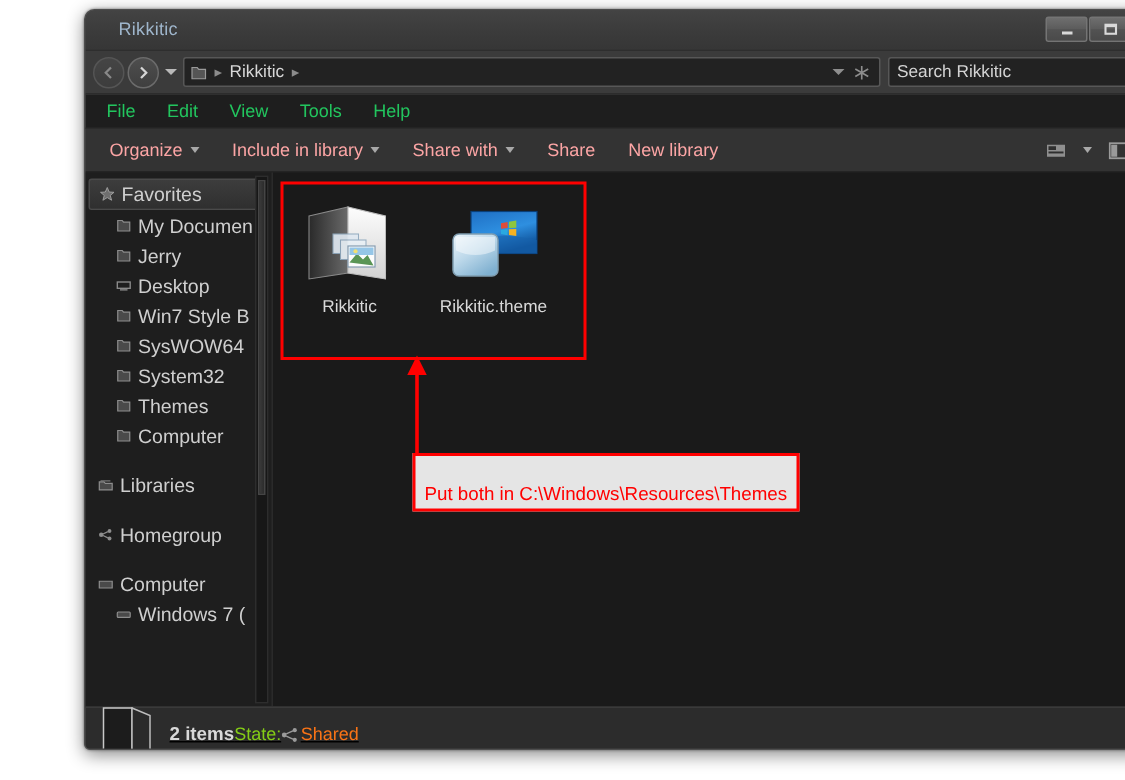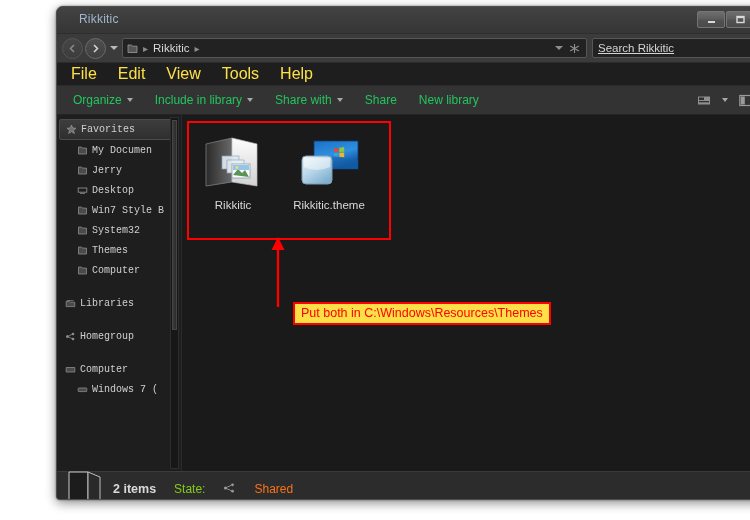--- a/index.html
+++ b/index.html
@@ -77,42 +77,42 @@
   .addr-caret{
     width:0;height:0;
     border-left:4px solid transparent;border-right:4px solid transparent;
     border-top:4px solid #8e8e8e;
   }
   .searchbox{
     width:192px;height:20px;margin-left:5px;
     background:#222222;border:1px solid #575757;border-radius:2px;
     display:flex;align-items:center;padding:0 5px;box-sizing:border-box;
   }
-  .searchbox span{font-size:11.5px;color:#d4d4d4;text-decoration:underline;}
+  .searchbox span{font-size:11.5px;color:#d4d4d4;}
   .searchbox .mag{margin-left:auto;}
 
   
   .menubar{
     height:22px;background:#1e1e1e;
     display:flex;align-items:center;padding-left:12px;
     border-bottom:1px solid #2b2b2b;
   }
   .menuitem{
-    font-size:16px;color:#fde047;margin-right:17px;
+    font-size:12px;color:#22c55e;margin-right:17px;
     padding:1px 2px;
   }
 
   
   .toolbar{
     height:28px;background:#333333;
     display:flex;align-items:center;padding-left:16px;
     border-bottom:1px solid #242424;
   }
   .tbitem{
-    font-size:12px;color:#22c55e;margin-right:22px;
+    font-size:12px;color:#fca5a5;margin-right:22px;
     display:flex;align-items:center;gap:5px;
   }
   .tb-caret{
     width:0;height:0;
     border-left:3.5px solid transparent;border-right:3.5px solid transparent;
     border-top:4px solid #a8a8a8;
   }
   .tb-right{margin-left:auto;display:flex;align-items:center;gap:11px;padding-right:12px;}
 
   
@@ -121,21 +121,21 @@
     display:flex;background:#1a1a1a;
   }
   .sidebar{
     position:relative;width:125px;background:#1e1e1e;
     border-right:1px solid #2a2a2a;
     padding-top:4px;box-sizing:border-box;
     overflow:hidden;
   }
   .sb-row{
     display:flex;align-items:center;height:20px;
-    font-size:10px;color:#cfcfcf;padding-left:8px;white-space:nowrap;font-family:Liberation Mono, monospace;
+    font-size:13px;color:#cfcfcf;padding-left:8px;white-space:nowrap;
   }
   .sb-row.child{padding-left:20px;}
   .sb-row .ic{width:15px;display:flex;align-items:center;flex:0 0 15px;}
   .sb-row.sel{
     margin:0 4px 0 2px;height:19px;padding-left:6px;
     background:linear-gradient(to bottom,#3d3d3d,#2f2f2f);
     border:1px solid #4a4a4a;border-radius:2px;
   }
   .sb-gap{height:13px;}
   .sb-scroll{
@@ -160,34 +160,34 @@
   .file{width:74px;text-align:center;}
   .file .thumb{height:68px;display:flex;align-items:center;justify-content:center;}
   .file .lbl{
     font-size:11.5px;color:#d9d9d9;line-height:13px;
     margin-top:2px;word-wrap:break-word;
   }
 
   
   .arrow{position:absolute;left:88px;top:120px;}
   .note{
-    position:absolute;left:111px;top:187px;
-    background:#fde047;border:2px solid #ff0000;
+    position:absolute;left:93px;top:187px;
+    background:#e5e5e5;border:2px solid #ff0000;
     color:#ff0000;font-size:12.5px;
-    padding:2px 6px 3px;white-space:nowrap;
+    padding:18px 6px 3px;white-space:nowrap;
   }
 
   
   .statusbar{
     position:relative;height:34px;background:#2c2c2c;
     border-top:1px solid #3a3a3a;
     display:flex;align-items:center;
   }
   .status-ic{width:56px;display:flex;justify-content:center;align-items:center;}
-  .status-txt{display:flex;align-items:flex-start;gap:18px;}
+  .status-txt{display:flex;align-items:flex-end;gap:0;text-decoration:underline;}
   .st-items{font-size:12.5px;color:#d9d9d9;font-weight:bold;}
   .st-lbl{font-size:12px;color:#84cc16;}
   .st-shared{font-size:12px;color:#f97316;}
 </style>
 </head>
 <body>
 
 <div class="page">
   <div class="window">
 
@@ -336,20 +336,28 @@
 
         <div class="sb-row child">
           <span class="ic">
             <svg width="11" height="11" viewBox="0 0 11 11">
                 <path d="M1.5 2 H4.5 L5.4 3.1 H9.5 V9 H1.5 Z" fill="#4a4a4a" stroke="#8d8d8d" stroke-width="0.8"></path>
               </svg>
           </span>
           <span>Win7 Style B</span>
         </div>
 
+        <div class="sb-row child">
+          <span class="ic">
+            <svg width="11" height="11" viewBox="0 0 11 11">
+                <path d="M1.5 2 H4.5 L5.4 3.1 H9.5 V9 H1.5 Z" fill="#4a4a4a" stroke="#8d8d8d" stroke-width="0.8"></path>
+              </svg>
+          </span>
+          <span>SysWOW64</span>
+        </div>
 
         <div class="sb-row child">
           <span class="ic">
             <svg width="11" height="11" viewBox="0 0 11 11">
                 <path d="M1.5 2 H4.5 L5.4 3.1 H9.5 V9 H1.5 Z" fill="#4a4a4a" stroke="#8d8d8d" stroke-width="0.8"></path>
               </svg>
           </span>
           <span>System32</span>
         </div>
 

